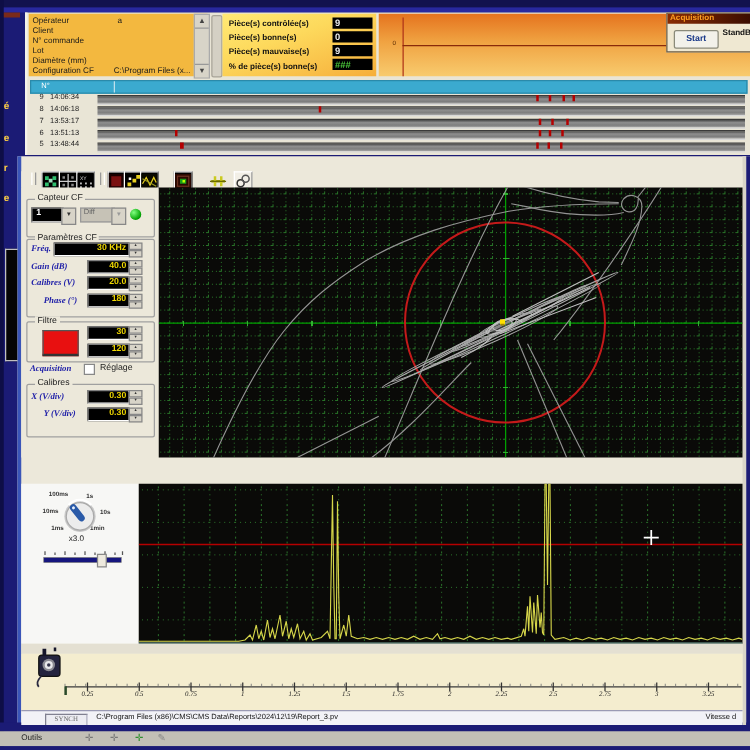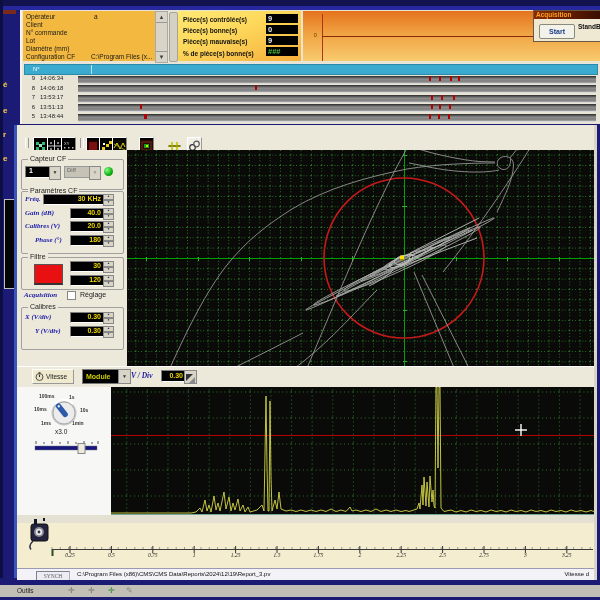--- a/index.html
+++ b/index.html
@@ -334,40 +334,20 @@
 <path d="M270 115 L345 80 M273 117 L350 88"></path>
 <path d="M283 103 L352 68"></path>
 <path d="M266 120 C 258 128, 250 132, 242 136"></path>
 </g>
 
 <rect x="273" y="105.5" width="4" height="4" fill="#ffe000"></rect>
 <rect x="273.5" y="109" width="3" height="1.5" fill="#a08800"></rect>
 </svg>
 </div>
 
-<div class="abs" id="vbar" style="left:17px;top:366px;width:577px;height:21px;background:#ece8da;border-top:1px solid #fff;">
-  <div class="abs" style="left:15px;top:2px;width:40px;height:13px;background:#efe9cd;border:1px solid #999;border-top-color:#fff;border-left-color:#fff;font-size:6.5px;color:#222;line-height:13px;">
-    <svg width="9" height="9" style="position:absolute;left:2px;top:2px;">
-          <circle cx="4.5" cy="5" r="3.5" fill="#e8e0c0" stroke="#555"></circle>
-          <rect x="3.5" y="0" width="2" height="2" fill="#555"></rect>
-          <line x1="4.5" y1="5" x2="4.5" y2="2.5" stroke="#333"></line>
-        </svg>
-    <span style="position:absolute;left:13px;">Vitesse</span>
-  </div>
-  <div class="abs" style="left:65px;top:2px;width:35px;height:13px;background:#000;border:1px solid #777;color:#d0d000;font-weight:bold;font-size:7px;line-height:13px;padding-left:3px;">Module</div>
-  <div class="abs" style="left:101px;top:2px;width:11px;height:13px;background:#d8d4c8;border:1px solid #888;font-size:5px;text-align:center;color:#333;line-height:12px;">▼</div>
-  <div class="abs blab" style="left:114px;top:4px;font-size:7.5px;">V / Div</div>
-  <div class="abs fld" style="left:144px;top:3px;width:21px;height:10px;padding-right:2px;font-size:7px;line-height:10px;">0.30</div>
-  <div class="abs" style="left:167px;top:3px;width:11px;height:12px;background:#d8d4c8;border:1px solid #888;">
-    <svg width="11" height="12">
-          <path d="M1 1 L8 1 L1 8 Z" fill="#333"></path>
-          <path d="M10 4 L10 11 L3 11 Z" fill="#888"></path>
-        </svg>
-  </div>
-</div>
 
 <div class="abs" id="knobp" style="left:17px;top:387px;width:94px;height:128px;background:#f7f7f5;">
   <div class="abs" style="left:22px;top:6px;font-size:5px;font-weight:bold;color:#333;">100ms</div>
   <div class="abs" style="left:52px;top:7px;font-size:5px;font-weight:bold;color:#333;">1s</div>
   <div class="abs" style="left:17px;top:19px;font-size:5px;font-weight:bold;color:#333;">10ms</div>
   <div class="abs" style="left:63px;top:20px;font-size:5px;font-weight:bold;color:#333;">10s</div>
   <div class="abs" style="left:24px;top:33px;font-size:5px;font-weight:bold;color:#333;">1ms</div>
   <div class="abs" style="left:55px;top:33px;font-size:5px;font-weight:bold;color:#333;">1min</div>
   <svg width="30" height="30" style="position:absolute;left:32px;top:11px;">
     <circle cx="15" cy="15" r="12.5" fill="#c8c8c8"></circle>

